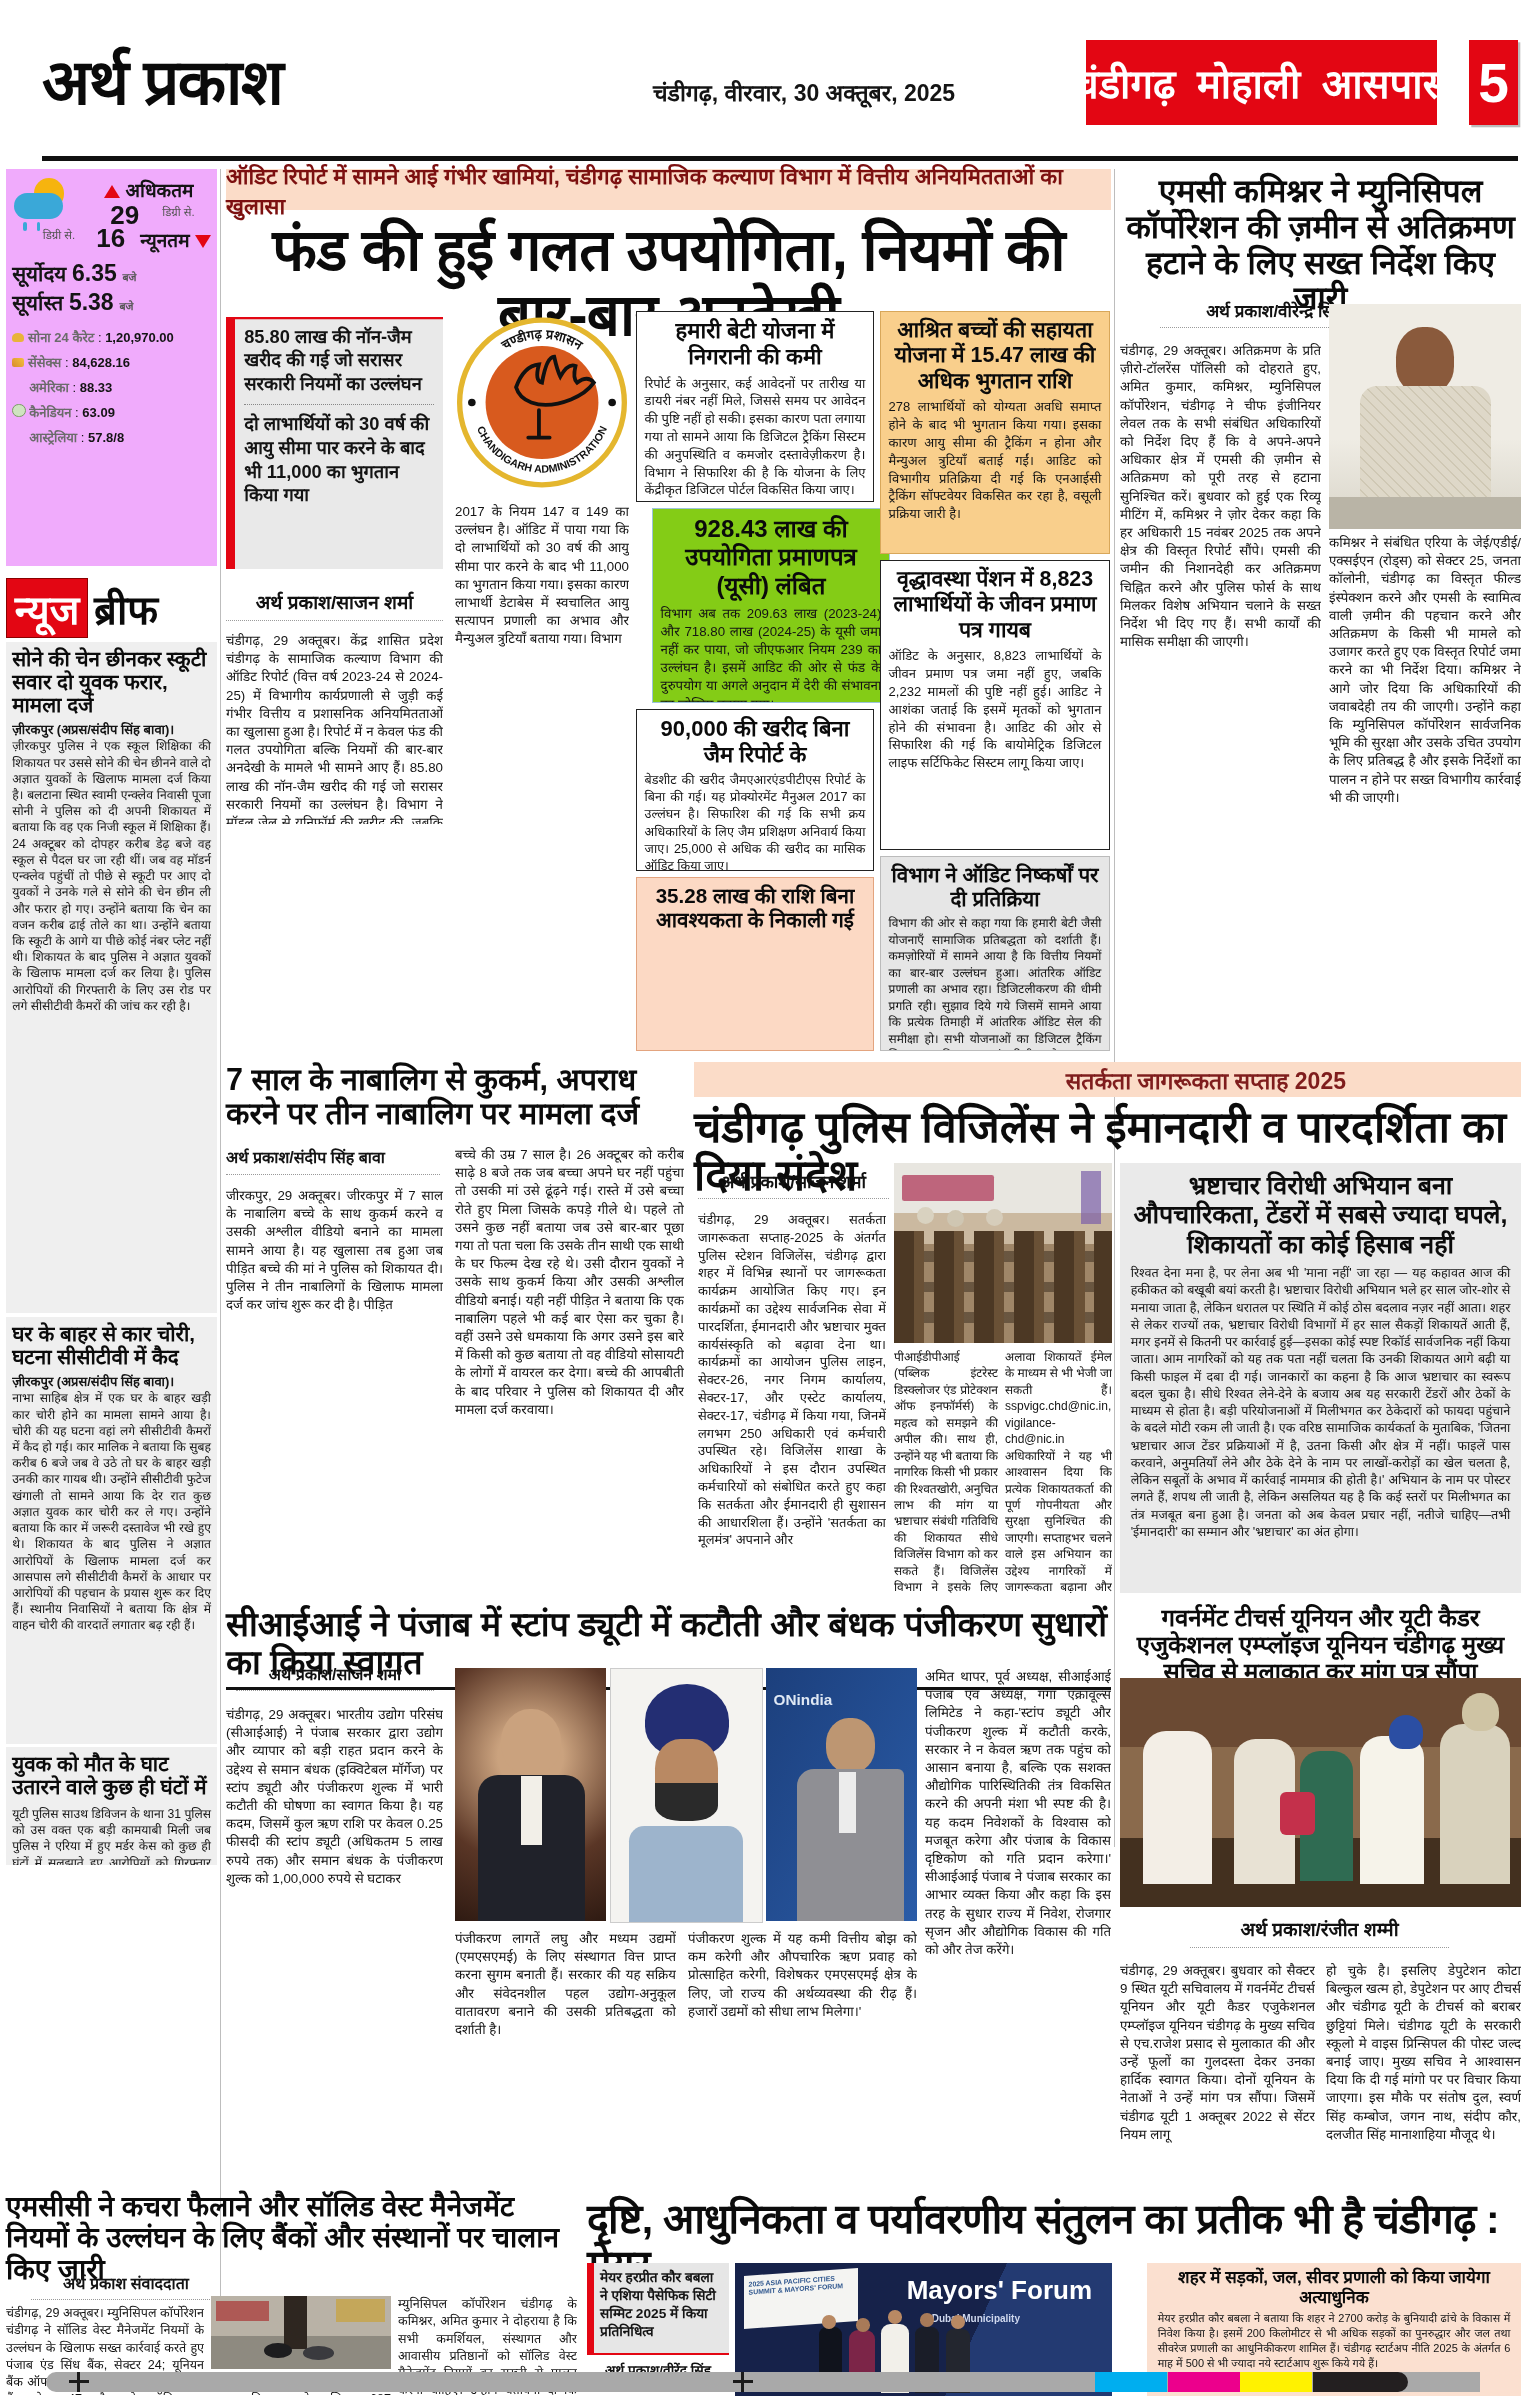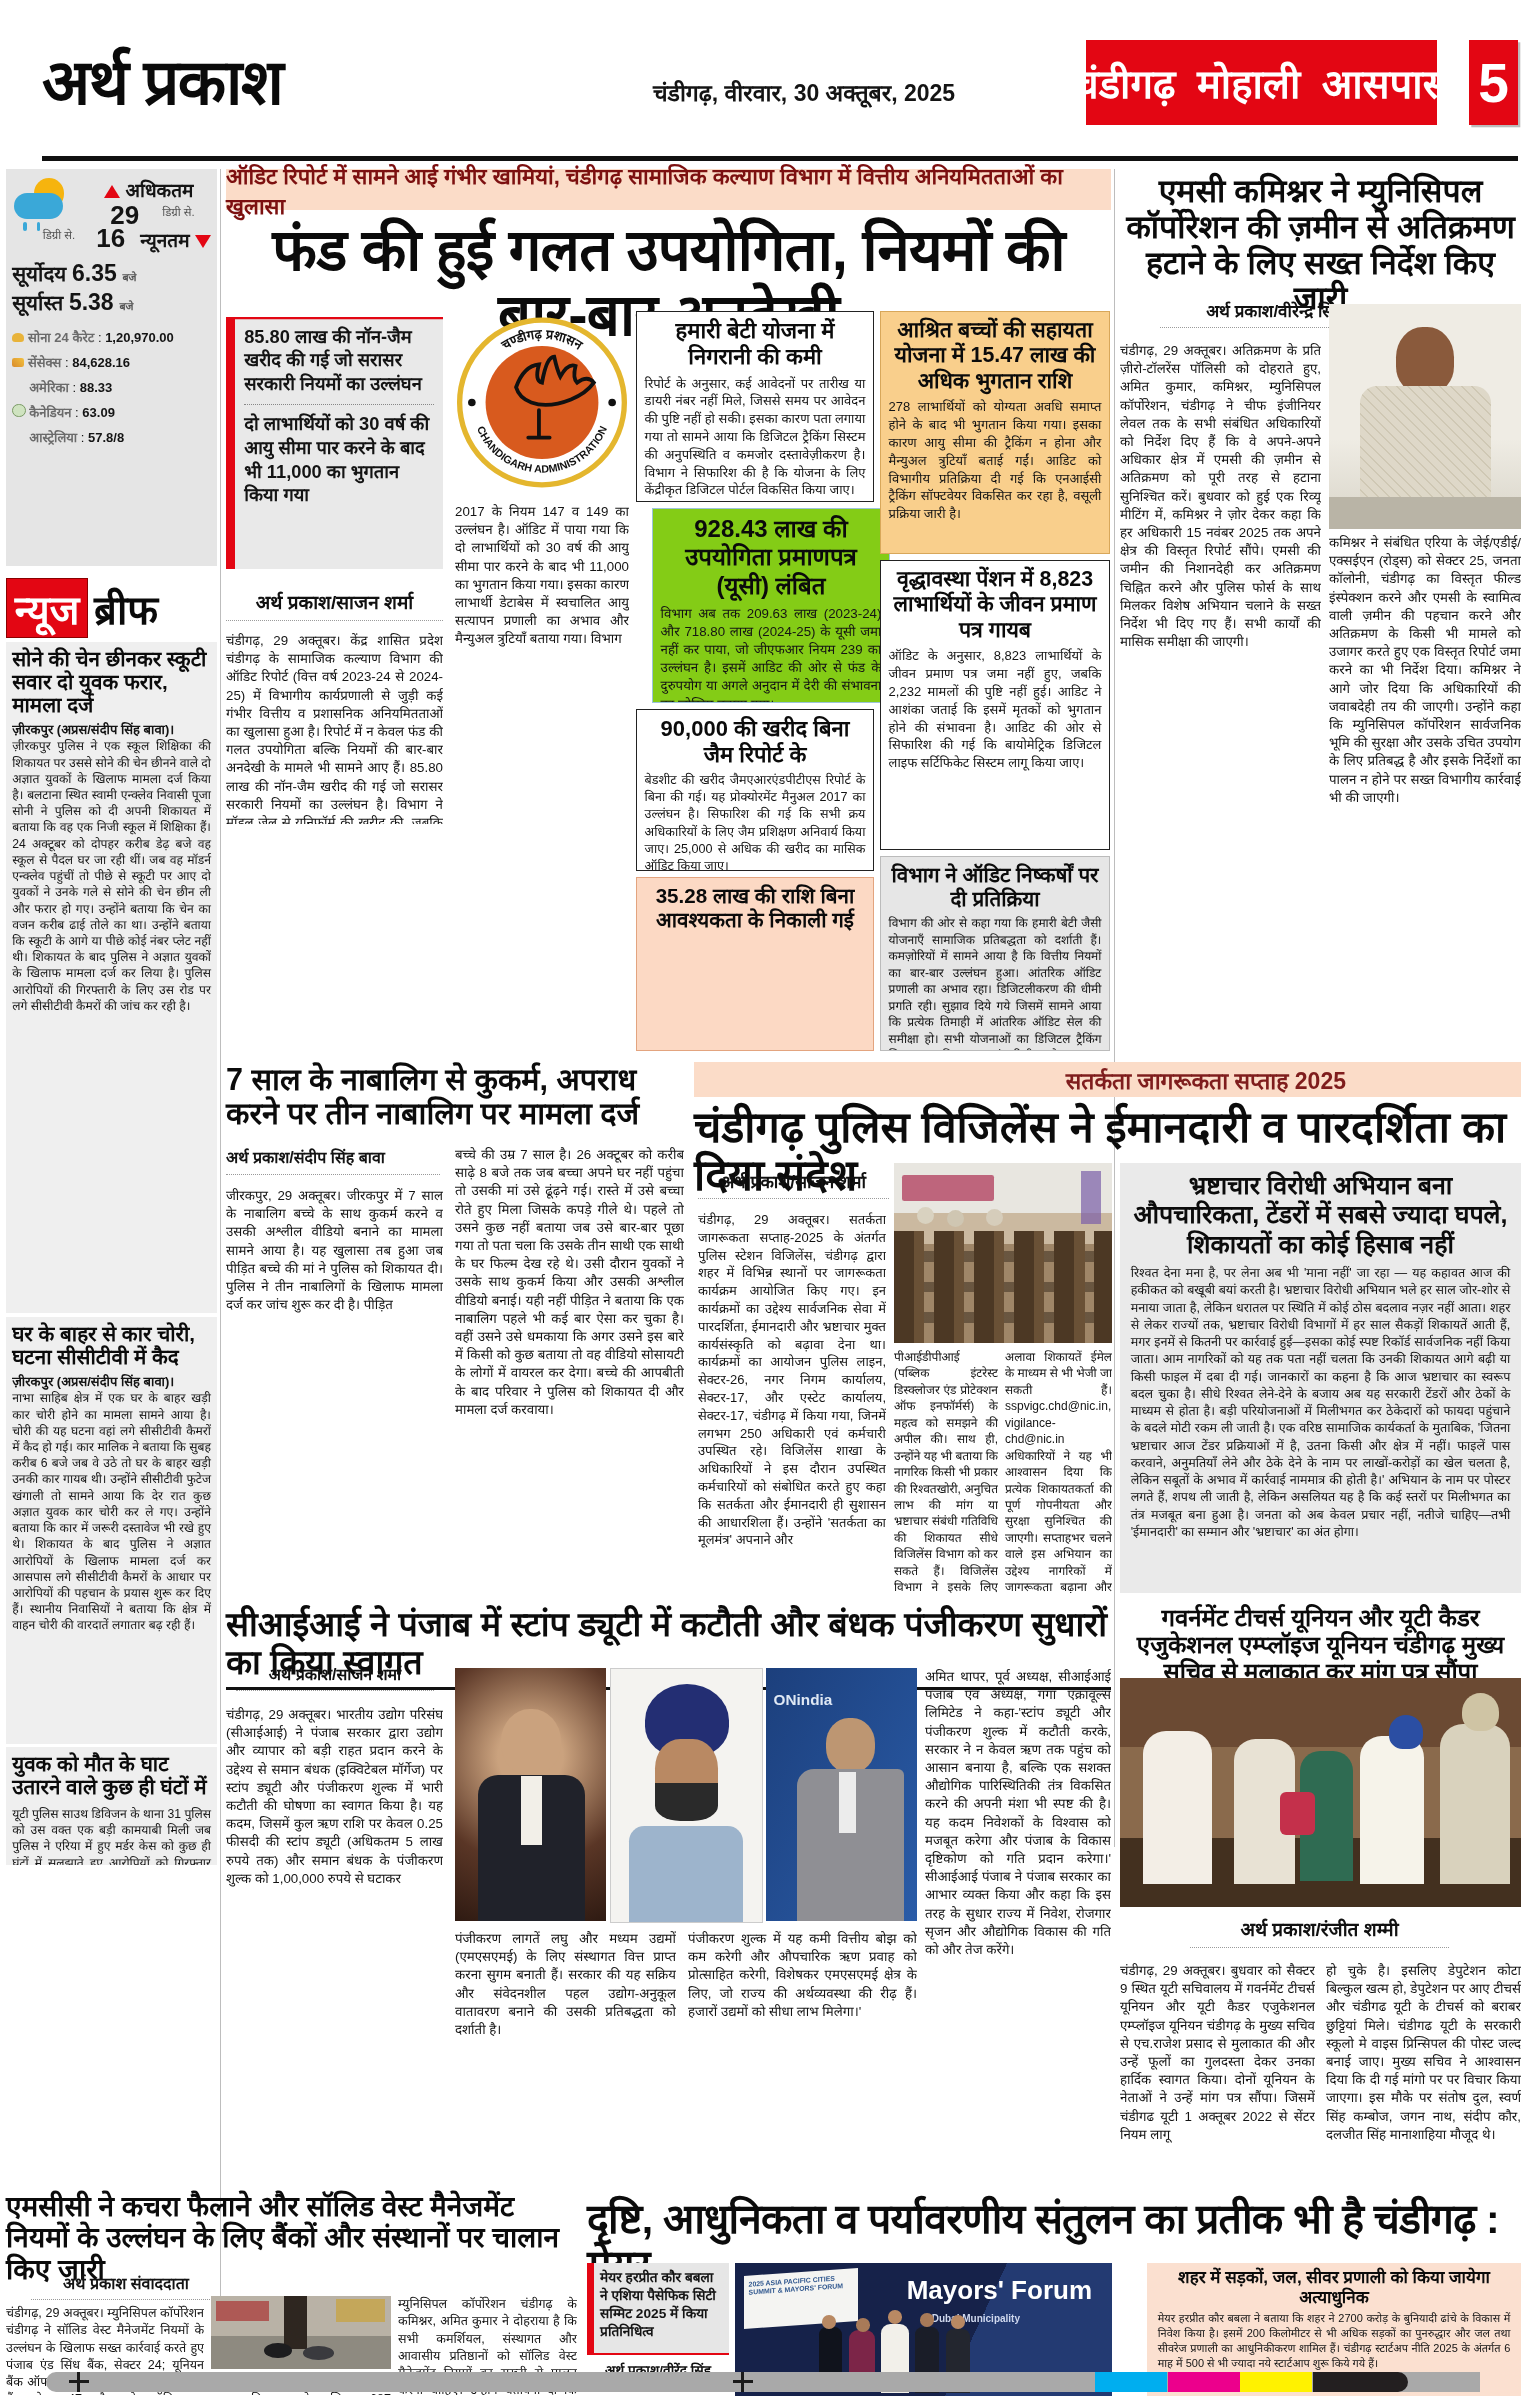--- a/index.html
+++ b/index.html
@@ -39,21 +39,21 @@
     <span style="width:2.3px;height:53px;background:#fff;" data-name="edition-divider"></span>
     <span data-name="edition-aaspaas">आसपास</span>
   </div>
 
   <div class="abs redbar" style="left:1469px;top:40px;width:49px;height:85px;color:#fff;font-size:55px;font-weight:900;display:flex;align-items:center;justify-content:center;box-shadow:2.3px 2.3px 0 #bbb;" data-name="page-number">5</div>
   <div class="abs" style="left:42px;top:156px;width:1476px;height:4.6px;background:#111;" data-name="header-rule"></div>
 
   <style>
   </style>
 
-  <div class="abs" style="left:6.1px;top:169px;width:211px;height:397px;background:#e5e5e5;padding:7.6px 6.1px;box-sizing:border-box;" data-name="weather-market-panel">
+  <div class="abs" style="left:6.1px;top:169px;width:211px;height:397px;background:#f0abfc;padding:7.6px 6.1px;box-sizing:border-box;" data-name="weather-market-panel">
     <div style="position:relative;height:76px;" data-name="weather-top">
       <span data-name="weather-icon" style="position:absolute;left:1.5px;top:1.5px;width:60px;height:50px;">
         <span style="position:absolute;left:20px;top:0;width:30.5px;height:30.5px;border-radius:50%;background:#f6b40e;"></span>
         <span style="position:absolute;left:0;top:15.3px;width:49px;height:26px;border-radius:13.7px;background:#3aa8d8;"></span>
         <span style="position:absolute;left:9.2px;top:44px;width:3.8px;height:9.2px;background:#3aa8d8;border-radius:2.3px;"></span>
         <span style="position:absolute;left:23px;top:44px;width:3.8px;height:9.2px;background:#3aa8d8;border-radius:2.3px;"></span>
       </span>
       <span style="position:absolute;left:92px;top:0;font-size:19px;font-weight:800;" data-name="max-temp-row"><span class="tri-up" data-name="up-arrow-icon"></span> <span data-name="max-label">अधिकतम</span></span>
       <span style="position:absolute;left:98px;top:23px;font-size:26px;font-weight:800;" data-name="max-value">29</span>
       <span style="position:absolute;left:150px;top:27.5px;font-size:11.4px;color:#555;" data-name="max-unit">डिग्री से.</span>

